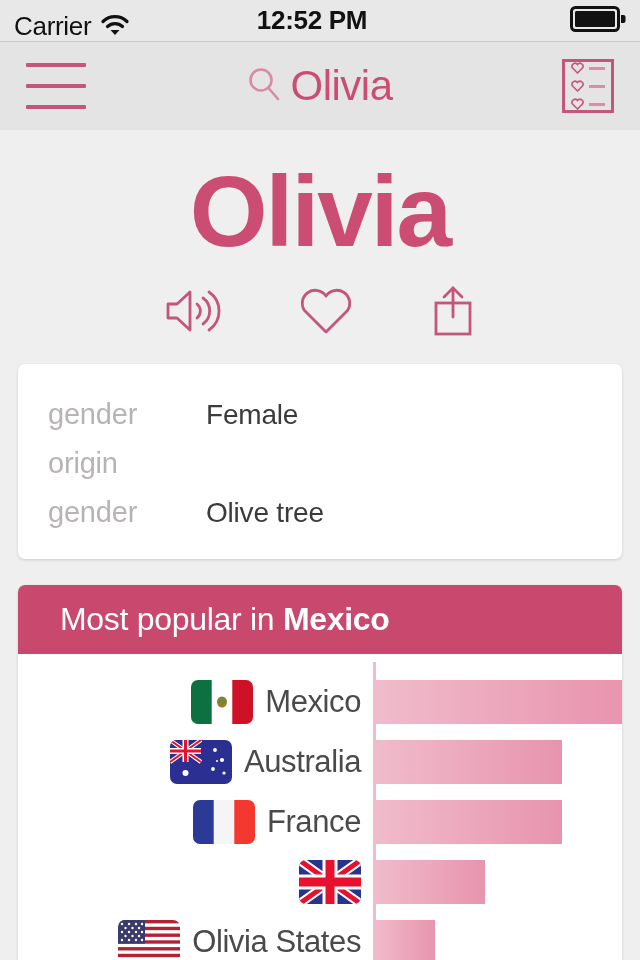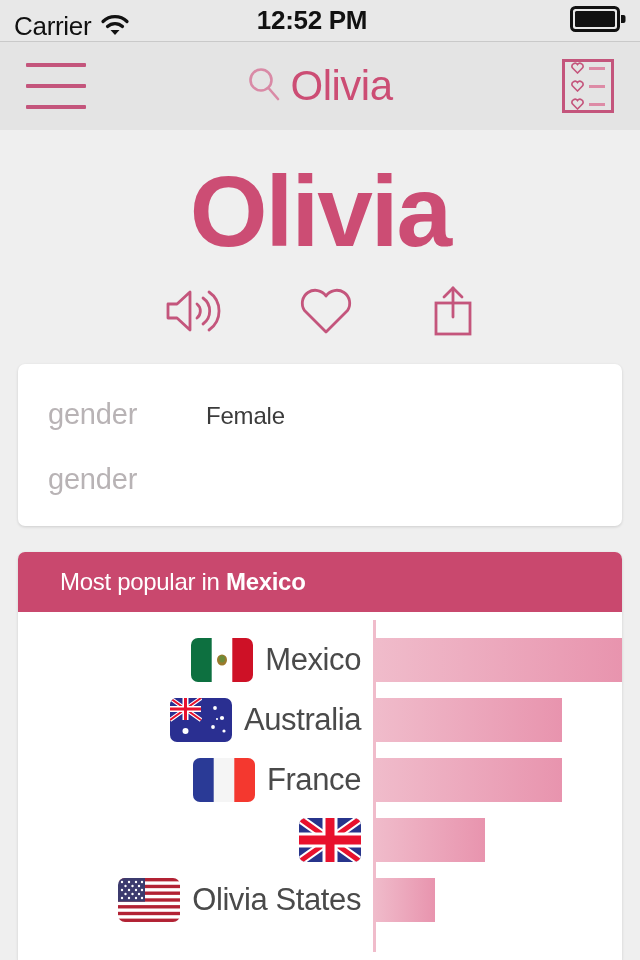--- a/index.html
+++ b/index.html
@@ -85,27 +85,27 @@
     background:#fff;
     margin:0 18px;
     border-radius:7px;
     box-shadow:0 1px 3px rgba(0,0,0,0.14);
   }
   #info-card { margin-top:26px; padding:26px 0 22px 0; }
   .info-row { display:flex; align-items:baseline; padding:8px 0 8px 30px; }
   .info-label {
     width:158px; font-size:29px; color:#b8b3b5; letter-spacing:-0.2px;
   }
-  .info-value { font-size:24px; color:#3b3b3b; letter-spacing:-0.2px; }
+  .info-value { font-size:28px; color:#3b3b3b; letter-spacing:-0.2px; }
 
   #popular-card { margin-top:26px; overflow:hidden; }
   #popular-header {
     background:#c9486e; color:#fff;
     padding:16px 0 16px 42px;
-    font-size:24px; letter-spacing:-0.3px;
+    font-size:32px; letter-spacing:-0.3px;
   }
   #popular-header b { font-weight:bold; }
 
   
   #chart { padding:18px 0 36px 0; position:relative; }
   .chart-row {
     display:flex; align-items:center; height:60px; margin-bottom:0;
   }
   .row-label {
     width:355px; display:flex; align-items:center; justify-content:flex-end;
@@ -217,23 +217,25 @@
     </span>
   </div>
 </div>
 
 <div class="card" id="info-card">
   <div class="info-row">
     <span class="info-label">gender</span>
     <span class="info-value">Female</span>
   </div>
   <div class="info-row">
+    <span class="info-label">origin</span>
   </div>
   <div class="info-row">
     <span class="info-label">gender</span>
+    <span class="info-value">Olive tree</span>
   </div>
 </div>
 
 <div class="card" id="popular-card">
   <div id="popular-header">
     <span>Most popular in </span><b>Mexico</b>
   </div>
 
   <div id="chart">
     <div id="axis-line"></div>

